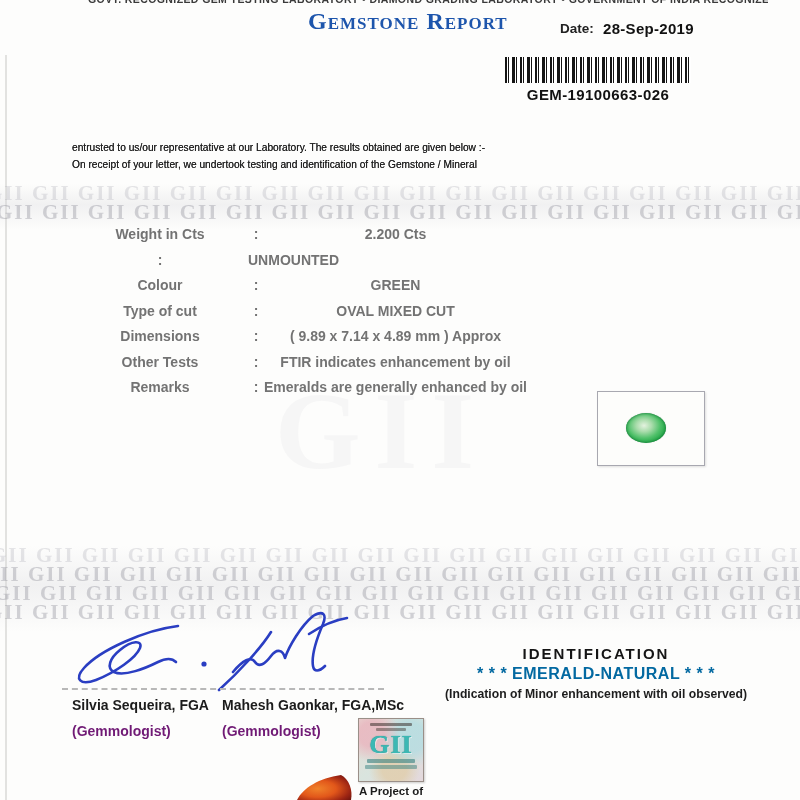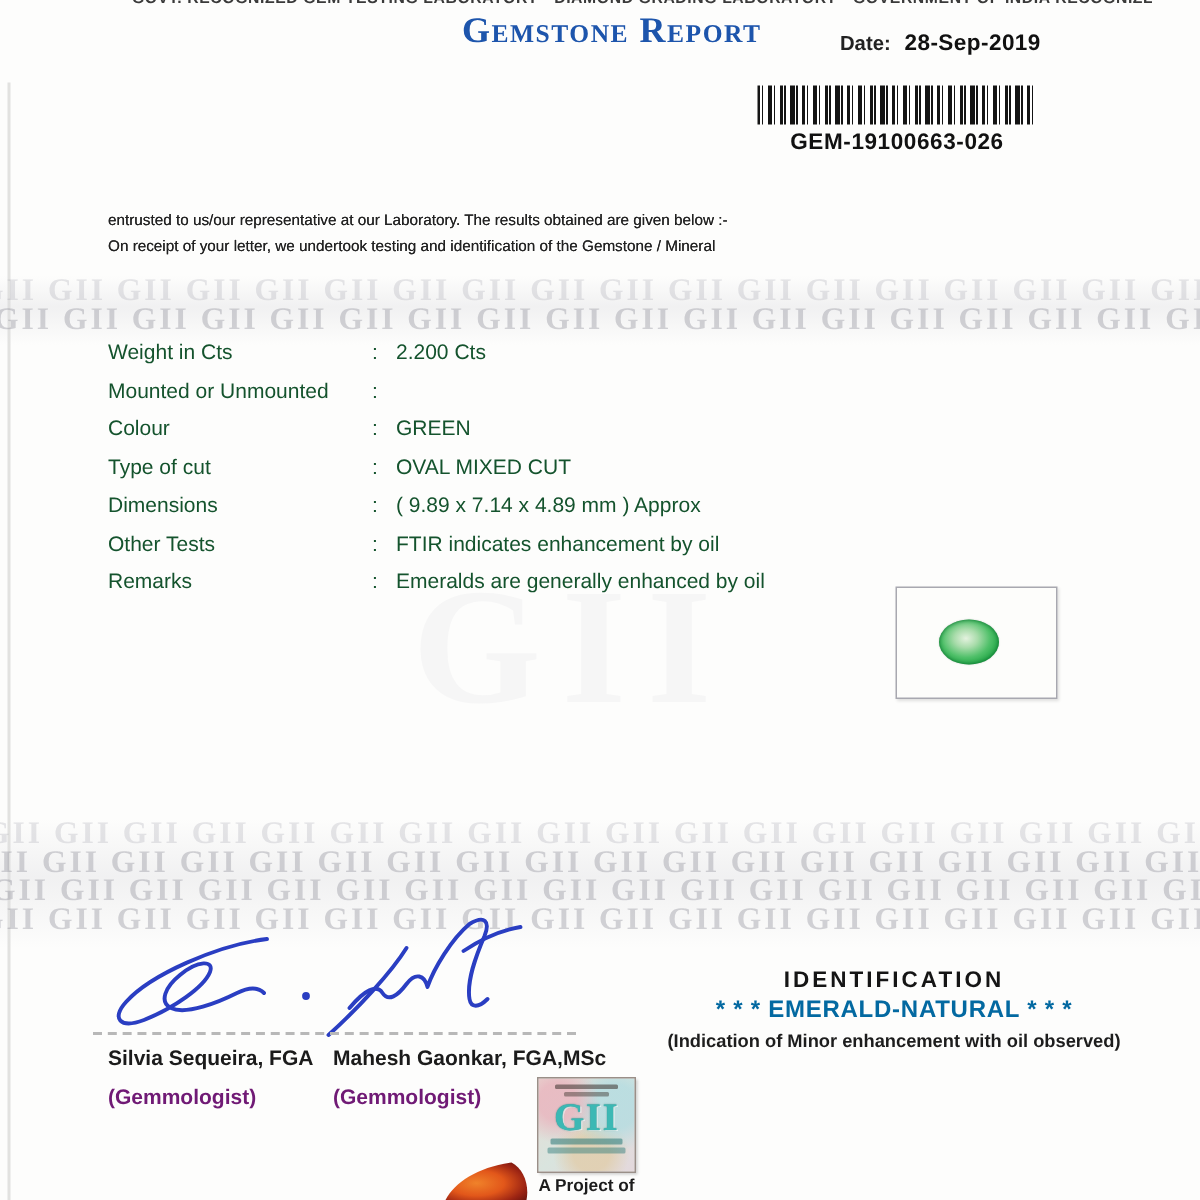--- a/index.html
+++ b/index.html
@@ -43,21 +43,21 @@
     letter-spacing:2px;color:rgba(148,148,158,.40);white-space:nowrap;
   }
   .wm-row.lighter{color:rgba(160,160,170,.26);}
   .wm-center{
     position:absolute;left:275px;top:368px;
     font-family:"Liberation Serif",serif;font-weight:bold;font-size:110px;
     color:rgba(150,150,165,.07);letter-spacing:14px;
   }
   
   .details{position:absolute;left:72px;top:226px;}
-  .drow{display:grid;grid-template-columns:176px 16px auto;font-size:14px;font-weight:normal;color:#14532d;margin-bottom:9.5px;white-space:nowrap;}
+  .drow{display:grid;grid-template-columns:176px 16px auto;font-size:14px;font-weight:bold;color:#737373;margin-bottom:9.5px;white-space:nowrap;text-align:center;}
   
   .gem-photo{
     position:absolute;left:597px;top:391px;width:106px;height:73px;
     background:#fdfdfb;border:1px solid #a8a8b0;box-shadow:1px 1px 2px rgba(0,0,0,.12);
   }
   .stone{
     position:absolute;left:28px;top:21px;width:40px;height:30px;border-radius:50%;
     background:radial-gradient(ellipse at 45% 42%,#e4f2df 0%,#a9dcab 25%,#4fc069 52%,#23a747 74%,#12853a 100%);
     box-shadow:inset 0 0 3px #0b6e2f,0 0 1px rgba(0,0,0,.25);
   }
@@ -119,22 +119,22 @@
     <div class="wm-row" style="margin-left:-4px">GII GII GII GII GII GII GII GII GII GII GII GII GII GII GII GII GII GII GII GII GII</div>
   </div>
 
   <div class="details">
     <div class="drow">
       <span>Weight in Cts</span>
         <span>:</span>
         <span>2.200 Cts</span>
     </div>
     <div class="drow">
-      <span>Mounted or Unmounted</span>
-        <span>:</span>
+        <span>:</span>
+        <span>UNMOUNTED</span>
     </div>
     <div class="drow">
       <span>Colour</span>
         <span>:</span>
         <span>GREEN</span>
     </div>
     <div class="drow">
       <span>Type of cut</span>
         <span>:</span>
         <span>OVAL MIXED CUT</span>

